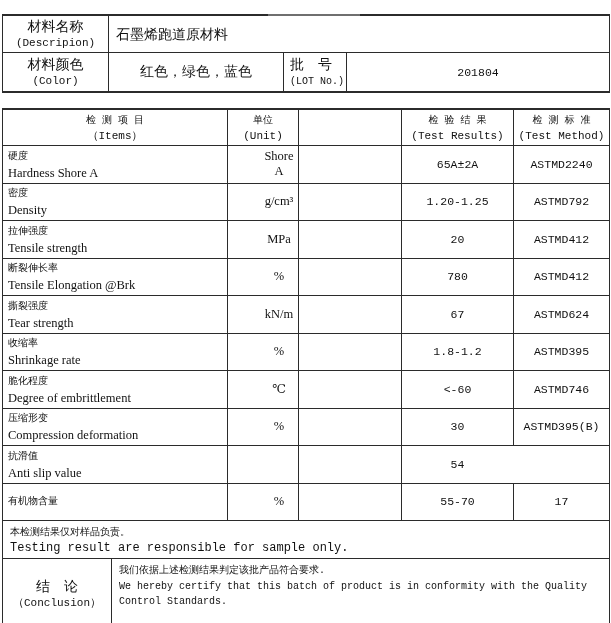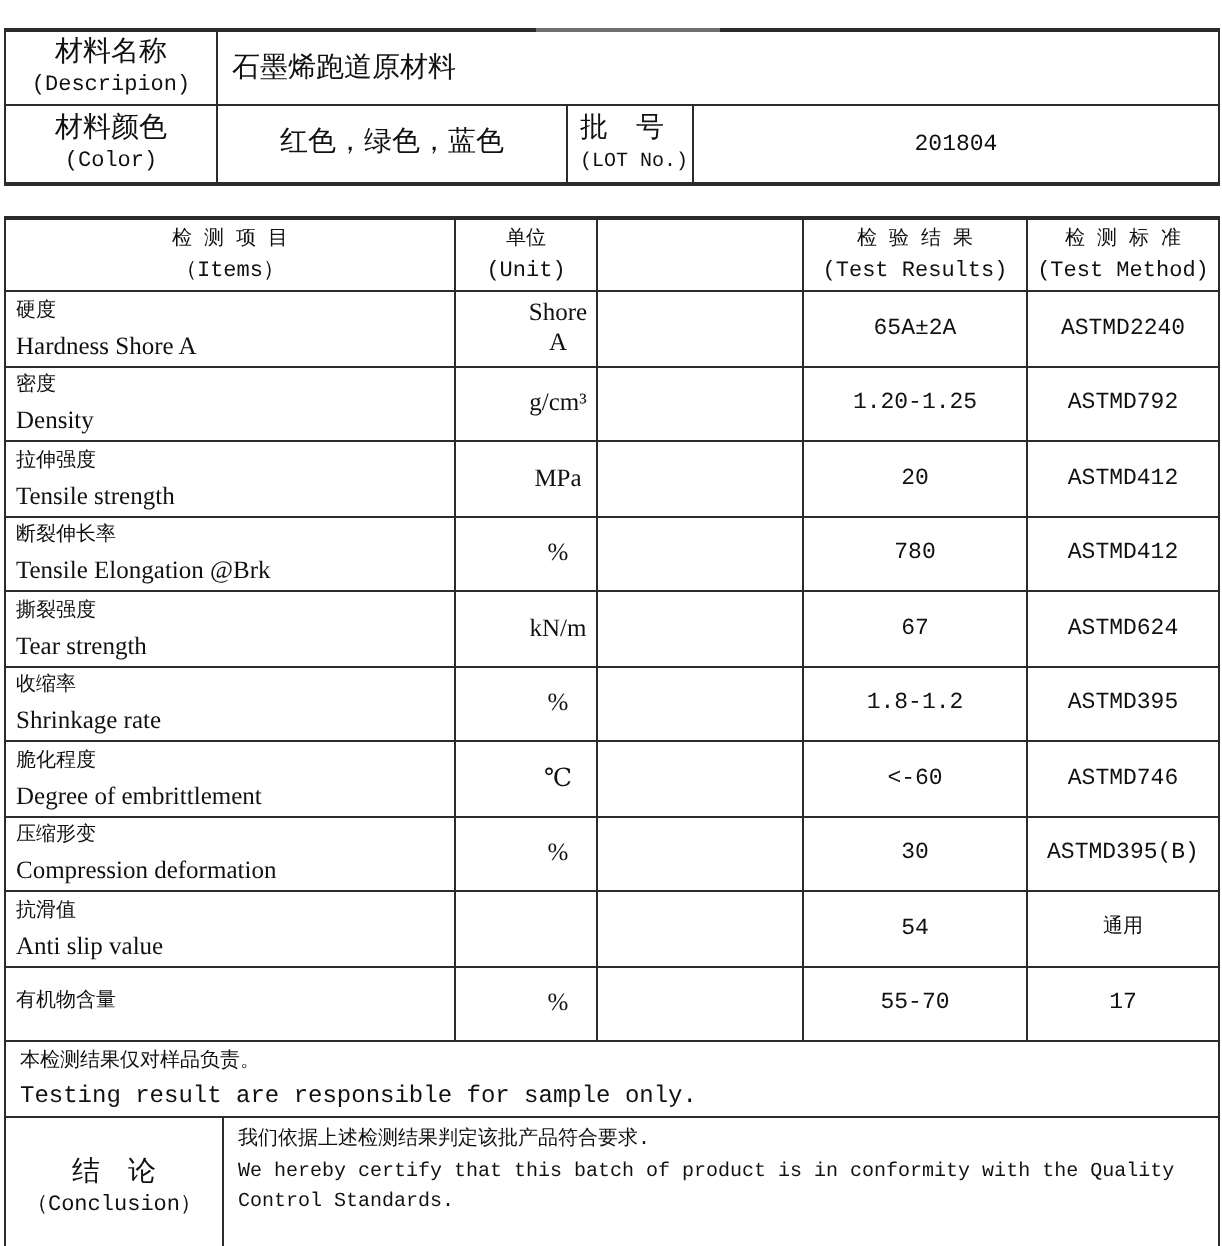--- a/index.html
+++ b/index.html
@@ -66,21 +66,21 @@
   .h-note{height:37px;}
   .h-conc{height:70px;}
 
   .zh{font-size:10px;line-height:17px;}
   .zh-lg{font-size:14px;line-height:18px;}
   .en{font-size:11px;line-height:15px;}
   .en-serif{font-family:"Liberation Serif","DejaVu Serif",serif;font-size:12.5px;line-height:16px;}
   .num{font-size:11.5px;line-height:15px;}
   .unit-txt{font-family:"Liberation Serif","DejaVu Serif",serif;font-size:12.5px;line-height:15px;padding-left:32px;}
   .item-cell{padding-left:5px;}
-  .note-cell{padding:2px 7px;justify-content:space-between;}
+  .note-cell{padding:2px 7px;justify-content:center;}
   .conc-body{padding:3px 4px 0 7px;justify-content:flex-start;}
   .conc-en{font-size:10px;line-height:15px;word-break:normal;}
   .lot-cell{padding-left:6px;}
   .namev-cell{padding:10px 0 0 7px;}
 </style>
 </head>
 <body>
 
 <div class="page">
   <div class="artifact"></div>
@@ -221,21 +221,20 @@
     </div>
 
     <div class="tr h-row">
       <div class="td w-item vl item-cell">
         <div class="zh">抗滑值</div>
         <div class="en-serif">Anti slip value</div>
       </div>
       <div class="td w-unit cc unit-txt"></div>
       <div class="td w-blank"></div>
       <div class="td w-result cc num">54</div>
-      <div class="td w-method cc zh">通用</div>
     </div>
 
     <div class="tr h-row">
       <div class="td w-item vl item-cell">
         <div class="zh">有机物含量</div>
       </div>
       <div class="td w-unit cc unit-txt">%</div>
       <div class="td w-blank"></div>
       <div class="td w-result cc num">55-70</div>
       <div class="td w-method cc num">17</div>

